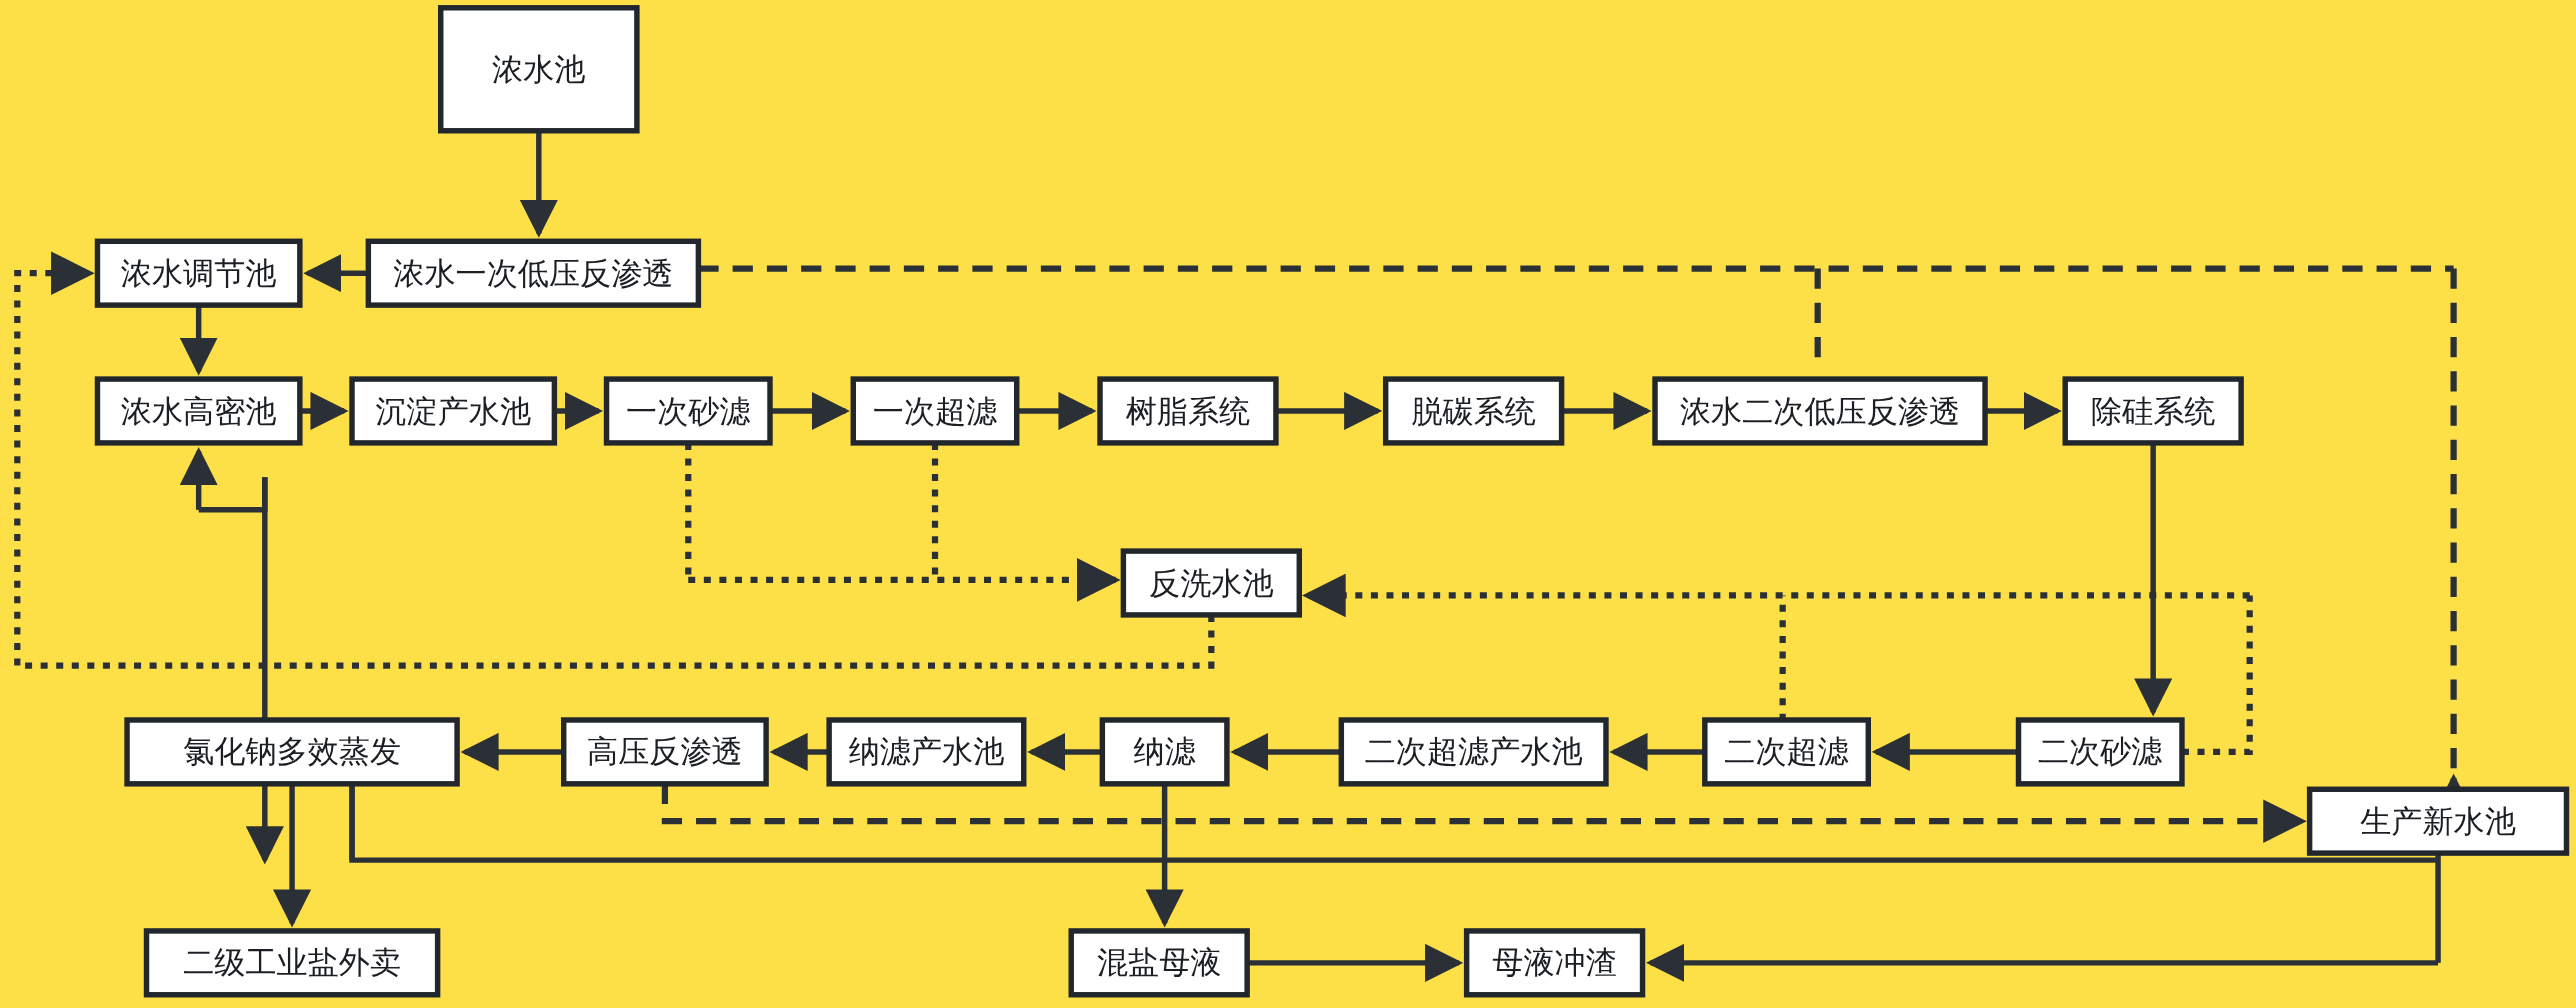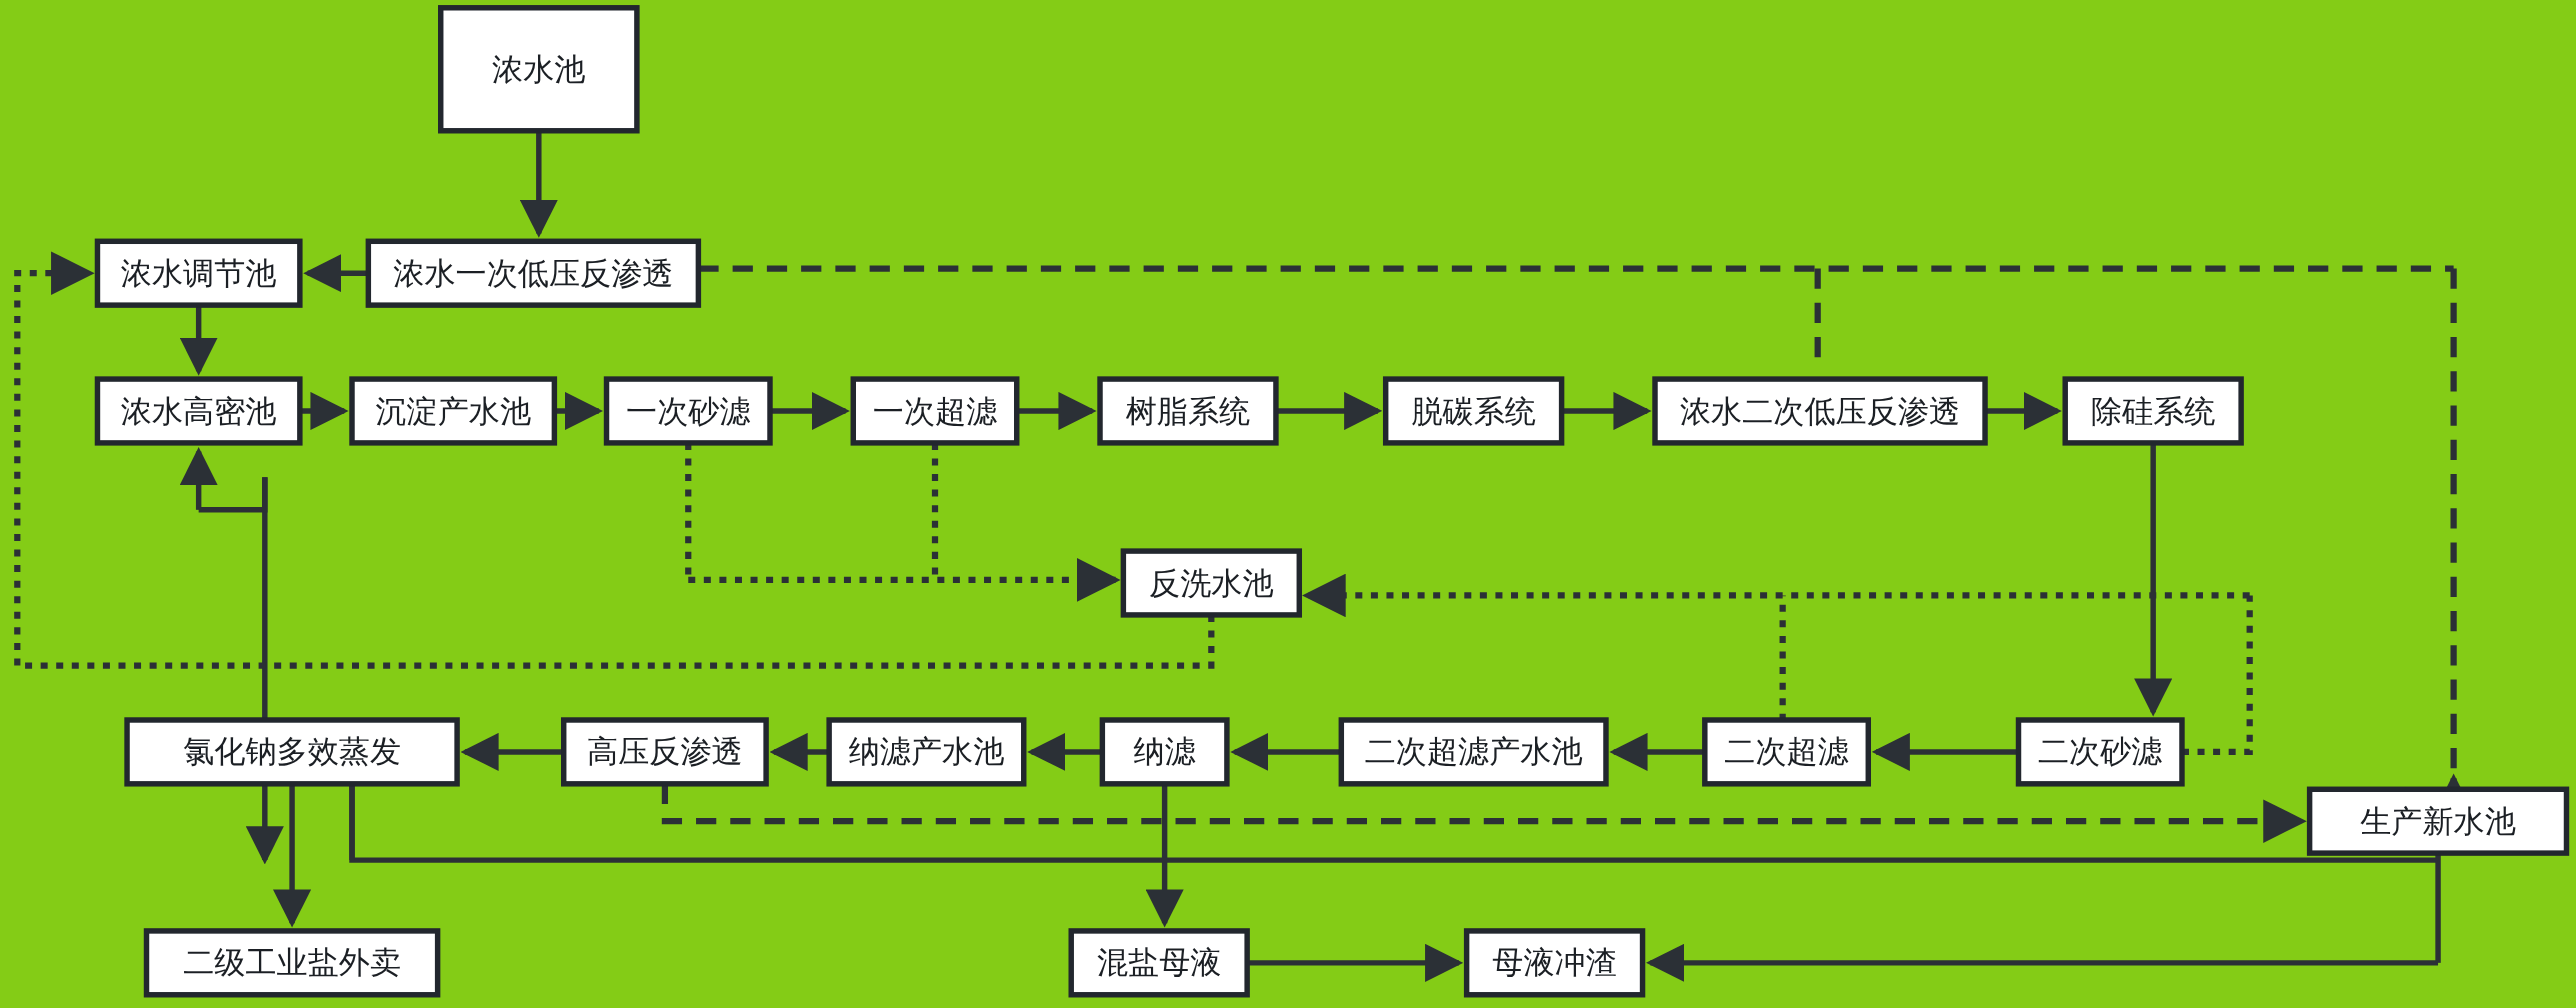--- a/index.html
+++ b/index.html
@@ -1,17 +1,17 @@
 <!DOCTYPE html>
 <html style="font-size:12.5px"><head>
 <meta charset="utf-8">
 <style>
   html,body{margin:0;padding:0;background:#ffffff;}
   body{font-family:"DejaVu Sans","Liberation Sans",sans-serif;}
-  #stage{position:relative;width:2576px;height:1008px;background:#84cc16;overflow:hidden;}
+  #stage{position:relative;width:2576px;height:1008px;background:#fde047;overflow:hidden;}
   svg.flow{position:absolute;left:0;top:0;width:2576px;height:1008px;}
   .node rect{fill:#ffffff;stroke:#22272e;stroke-width:7;}
   .node text{fill:#1b1f24;font-family:"DejaVu Sans","Liberation Sans",sans-serif;
              font-size:40px;text-anchor:middle;dominant-baseline:middle;}
   .edge{fill:none;stroke:#2b3036;stroke-width:7;}
   .edge-dash{fill:none;stroke:#2b3036;stroke-width:8;stroke-dasharray:26 18;}
   .edge-dot{fill:none;stroke:#2b3036;stroke-width:8;stroke-dasharray:9 11;}
 </style>
 </head>
 <body>

